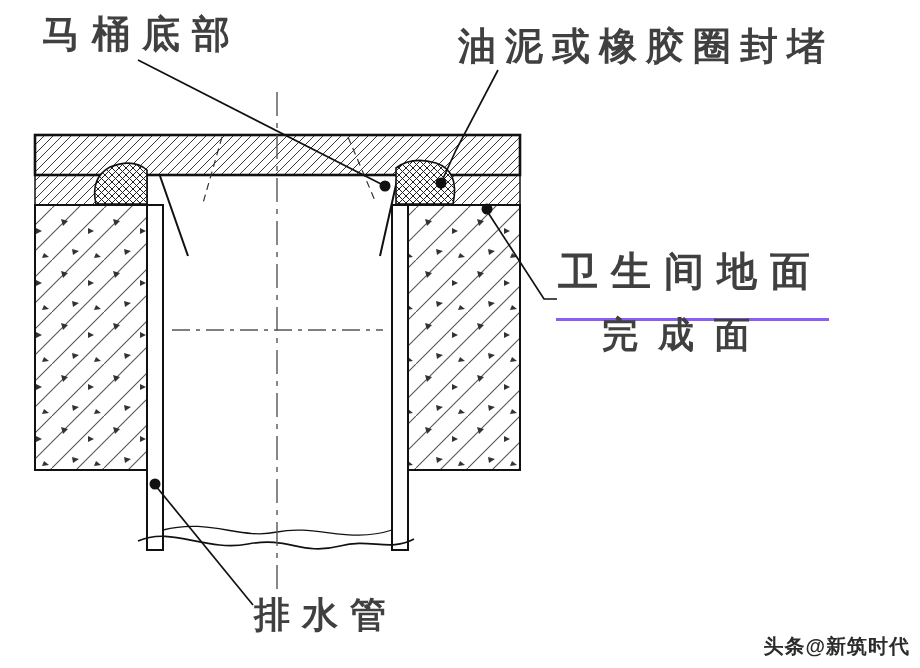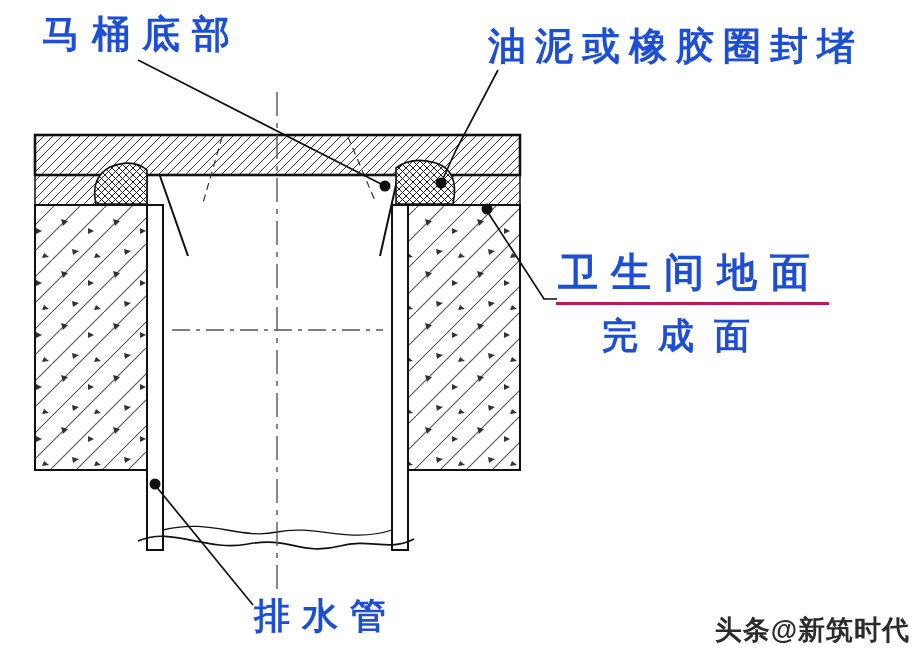--- a/index.html
+++ b/index.html
@@ -1,27 +1,27 @@
 <!DOCTYPE html>
 <html><head>
 <meta charset="utf-8">
 <style>
   * { margin:0; padding:0; box-sizing:border-box; }
   html,body { width:920px; height:668px; background:#ffffff; overflow:hidden; }
   body { font-family:"Liberation Sans","DejaVu Sans",sans-serif; position:relative; }
   .stage { position:absolute; left:0; top:0; width:920px; height:668px; }
   svg.diagram { position:absolute; left:0; top:0; }
-  .label { position:absolute; font-weight:bold; color:#1d4ed8; white-space:nowrap; line-height:1.1; }
+  .label { position:absolute; font-weight:bold; color:#404040; white-space:nowrap; line-height:1.1;font-family:Liberation Serif, serif; }
   .label-toilet   { left:42px;  top:14px;  font-size:38px; letter-spacing:12px; }
-  .label-seal     { left:488px; top:26px;  font-size:38px; letter-spacing:9px; }
+  .label-seal     { left:458px; top:26px;  font-size:38px; letter-spacing:9px; }
   .label-floor1   { left:556px; top:250px; font-size:40px; letter-spacing:13px;
-                    border-bottom:3px solid #be185d; padding:0 6px 8px 2px; }
+                    border-bottom:3px solid #8b5cf6; padding:0 6px 24px 2px; }
   .label-floor2   { left:602px; top:316px; font-size:36px; letter-spacing:20px; }
   .label-drain    { left:254px; top:596px; font-size:36px; letter-spacing:12px; }
-  .watermark      { position:absolute; right:10px; bottom:20px; font-size:27px;
+  .watermark      { position:absolute; right:10px; bottom:8px; font-size:20px;
                     font-weight:bold; color:#2b2b2b; letter-spacing:1px; }
 </style>
 </head>
 <body>
 
 <div class="stage">
 
   <svg class="diagram" width="920" height="668" viewBox="0 0 920 668">
     <defs>
       <pattern id="hatchFine" width="9" height="9" patternUnits="userSpaceOnUse">

